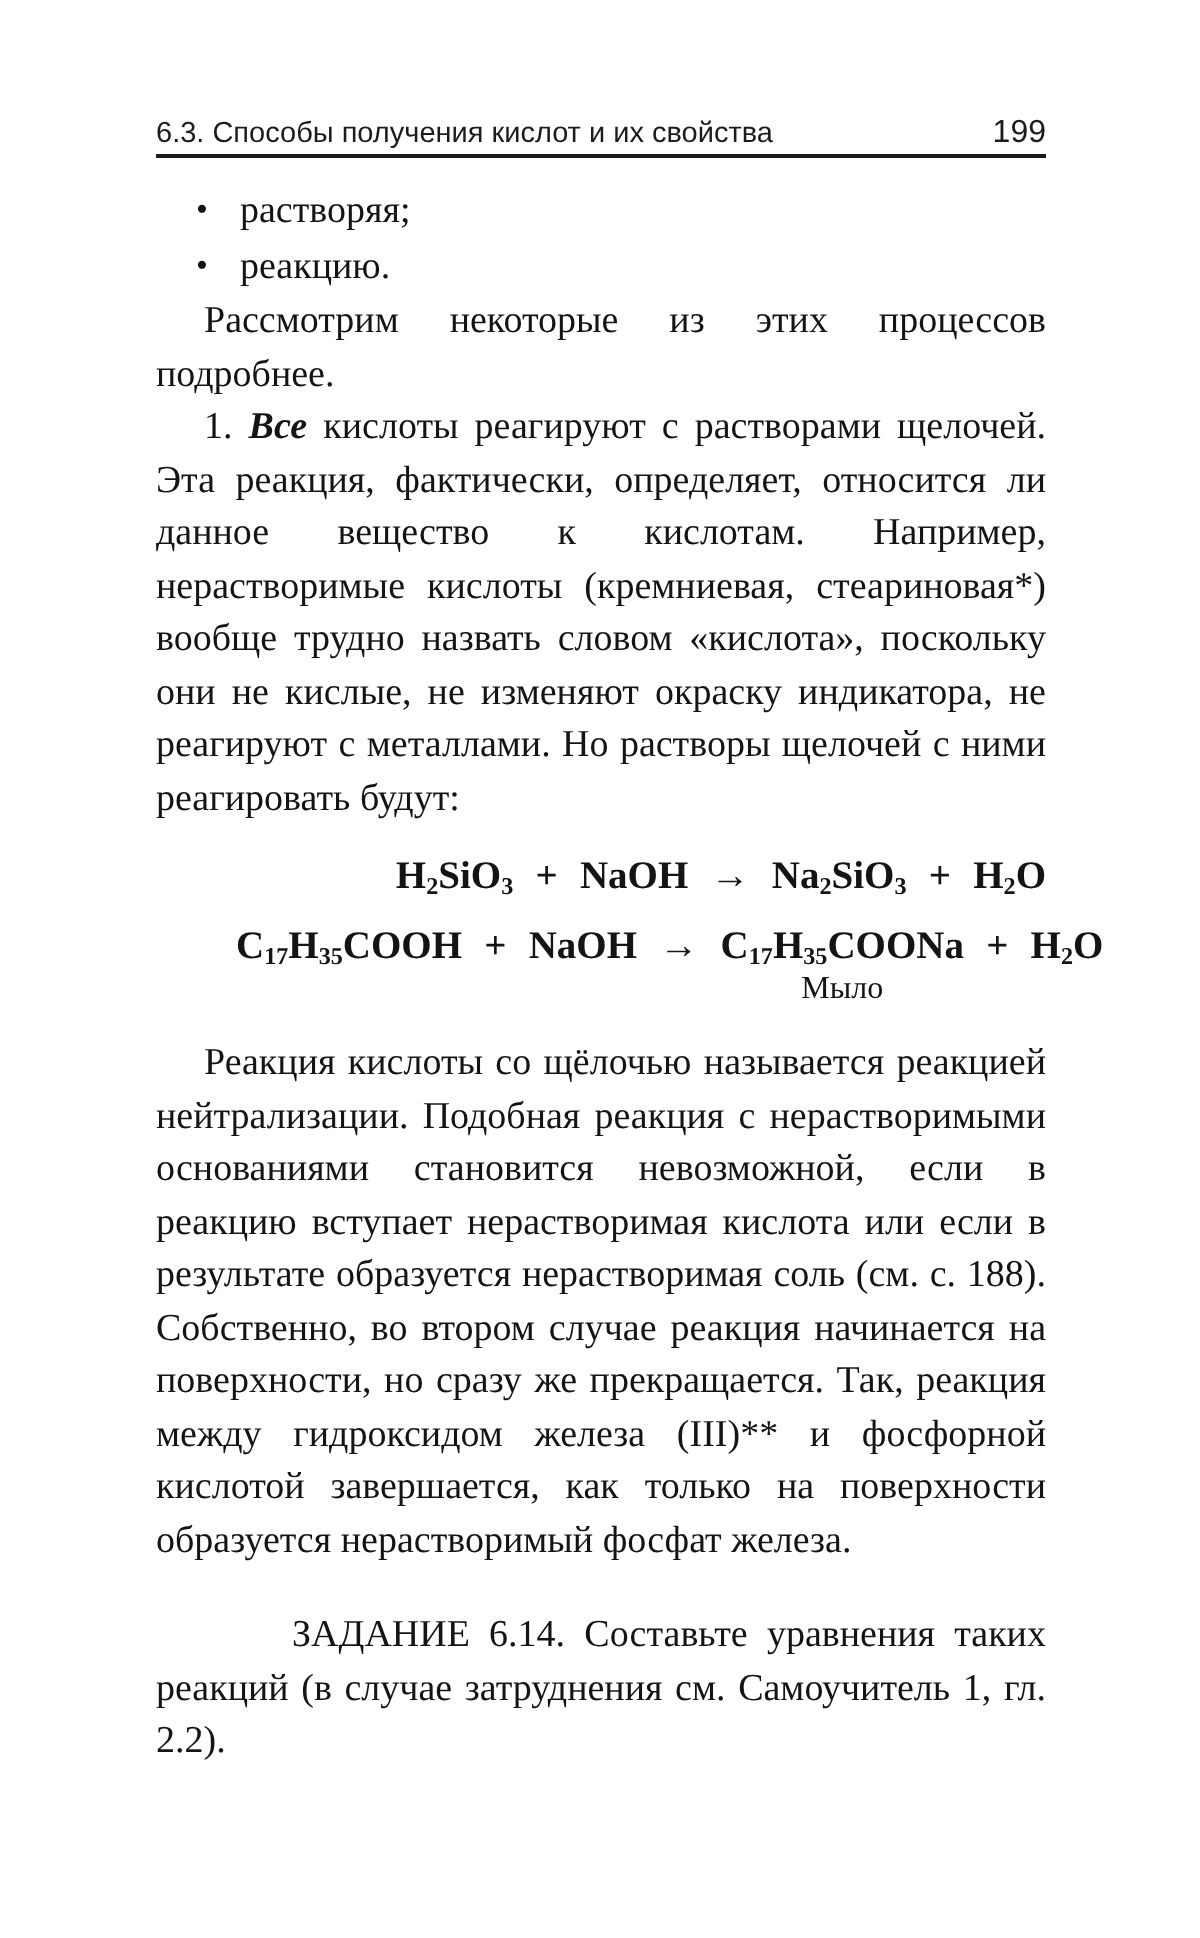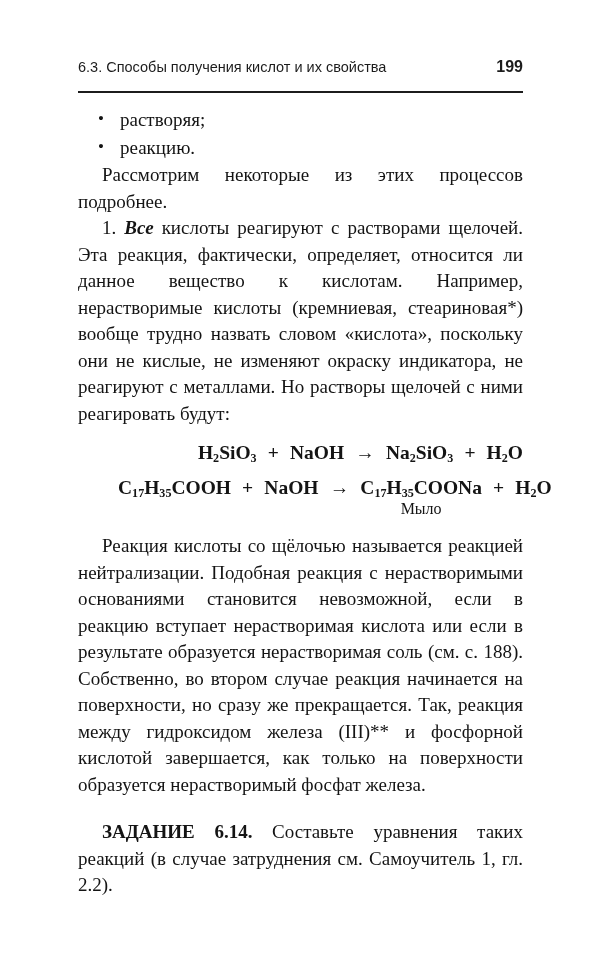--- a/index.html
+++ b/index.html
@@ -13,43 +13,43 @@
   .page{
     box-sizing:border-box;
     width:600px;height:969px;
     padding:58px 77px 0 78px;
   }
   
   .running-head{
     display:flex;justify-content:space-between;align-items:baseline;
     font-family:"Liberation Sans", sans-serif;
     font-size:14.5px;color:#1c1c1c;
-    padding-bottom:15px;
+    padding-bottom:1px;
     border-bottom:2px solid #1c1c1c;
   }
-  .running-head .pagenum{font-weight:bold;font-size:16px;}
+  .running-head .pagenum{font-weight:normal;font-size:16px;}
   
   .bullets{
     list-style:none;margin:13px 0 0 0;padding:0;
     font-size:19px;line-height:28px;
   }
   .bullets li{position:relative;padding-left:42px;}
   .bullets li .dot{
     position:absolute;left:20px;top:-1px;
     font-size:17px;
   }
   
   .para{
     margin:0;
     font-size:19px;line-height:26.5px;
     text-align:justify;
     text-indent:24px;
   }
   .seg-italic{}
-  .seg-bold{font-weight:bold;}
+  .seg-bold{font-weight:normal;margin-left:44px;}
   .seg-bold-italic{font-weight:bold;font-style:italic;}
   sub{font-size:0.62em;line-height:0;position:relative;vertical-align:baseline;top:0.27em;}
   
   .equations{
     margin:15px 0 12px;
     text-align:right;
     font-weight:bold;
     font-size:19.5px;
     word-spacing:0.32em;
   }

